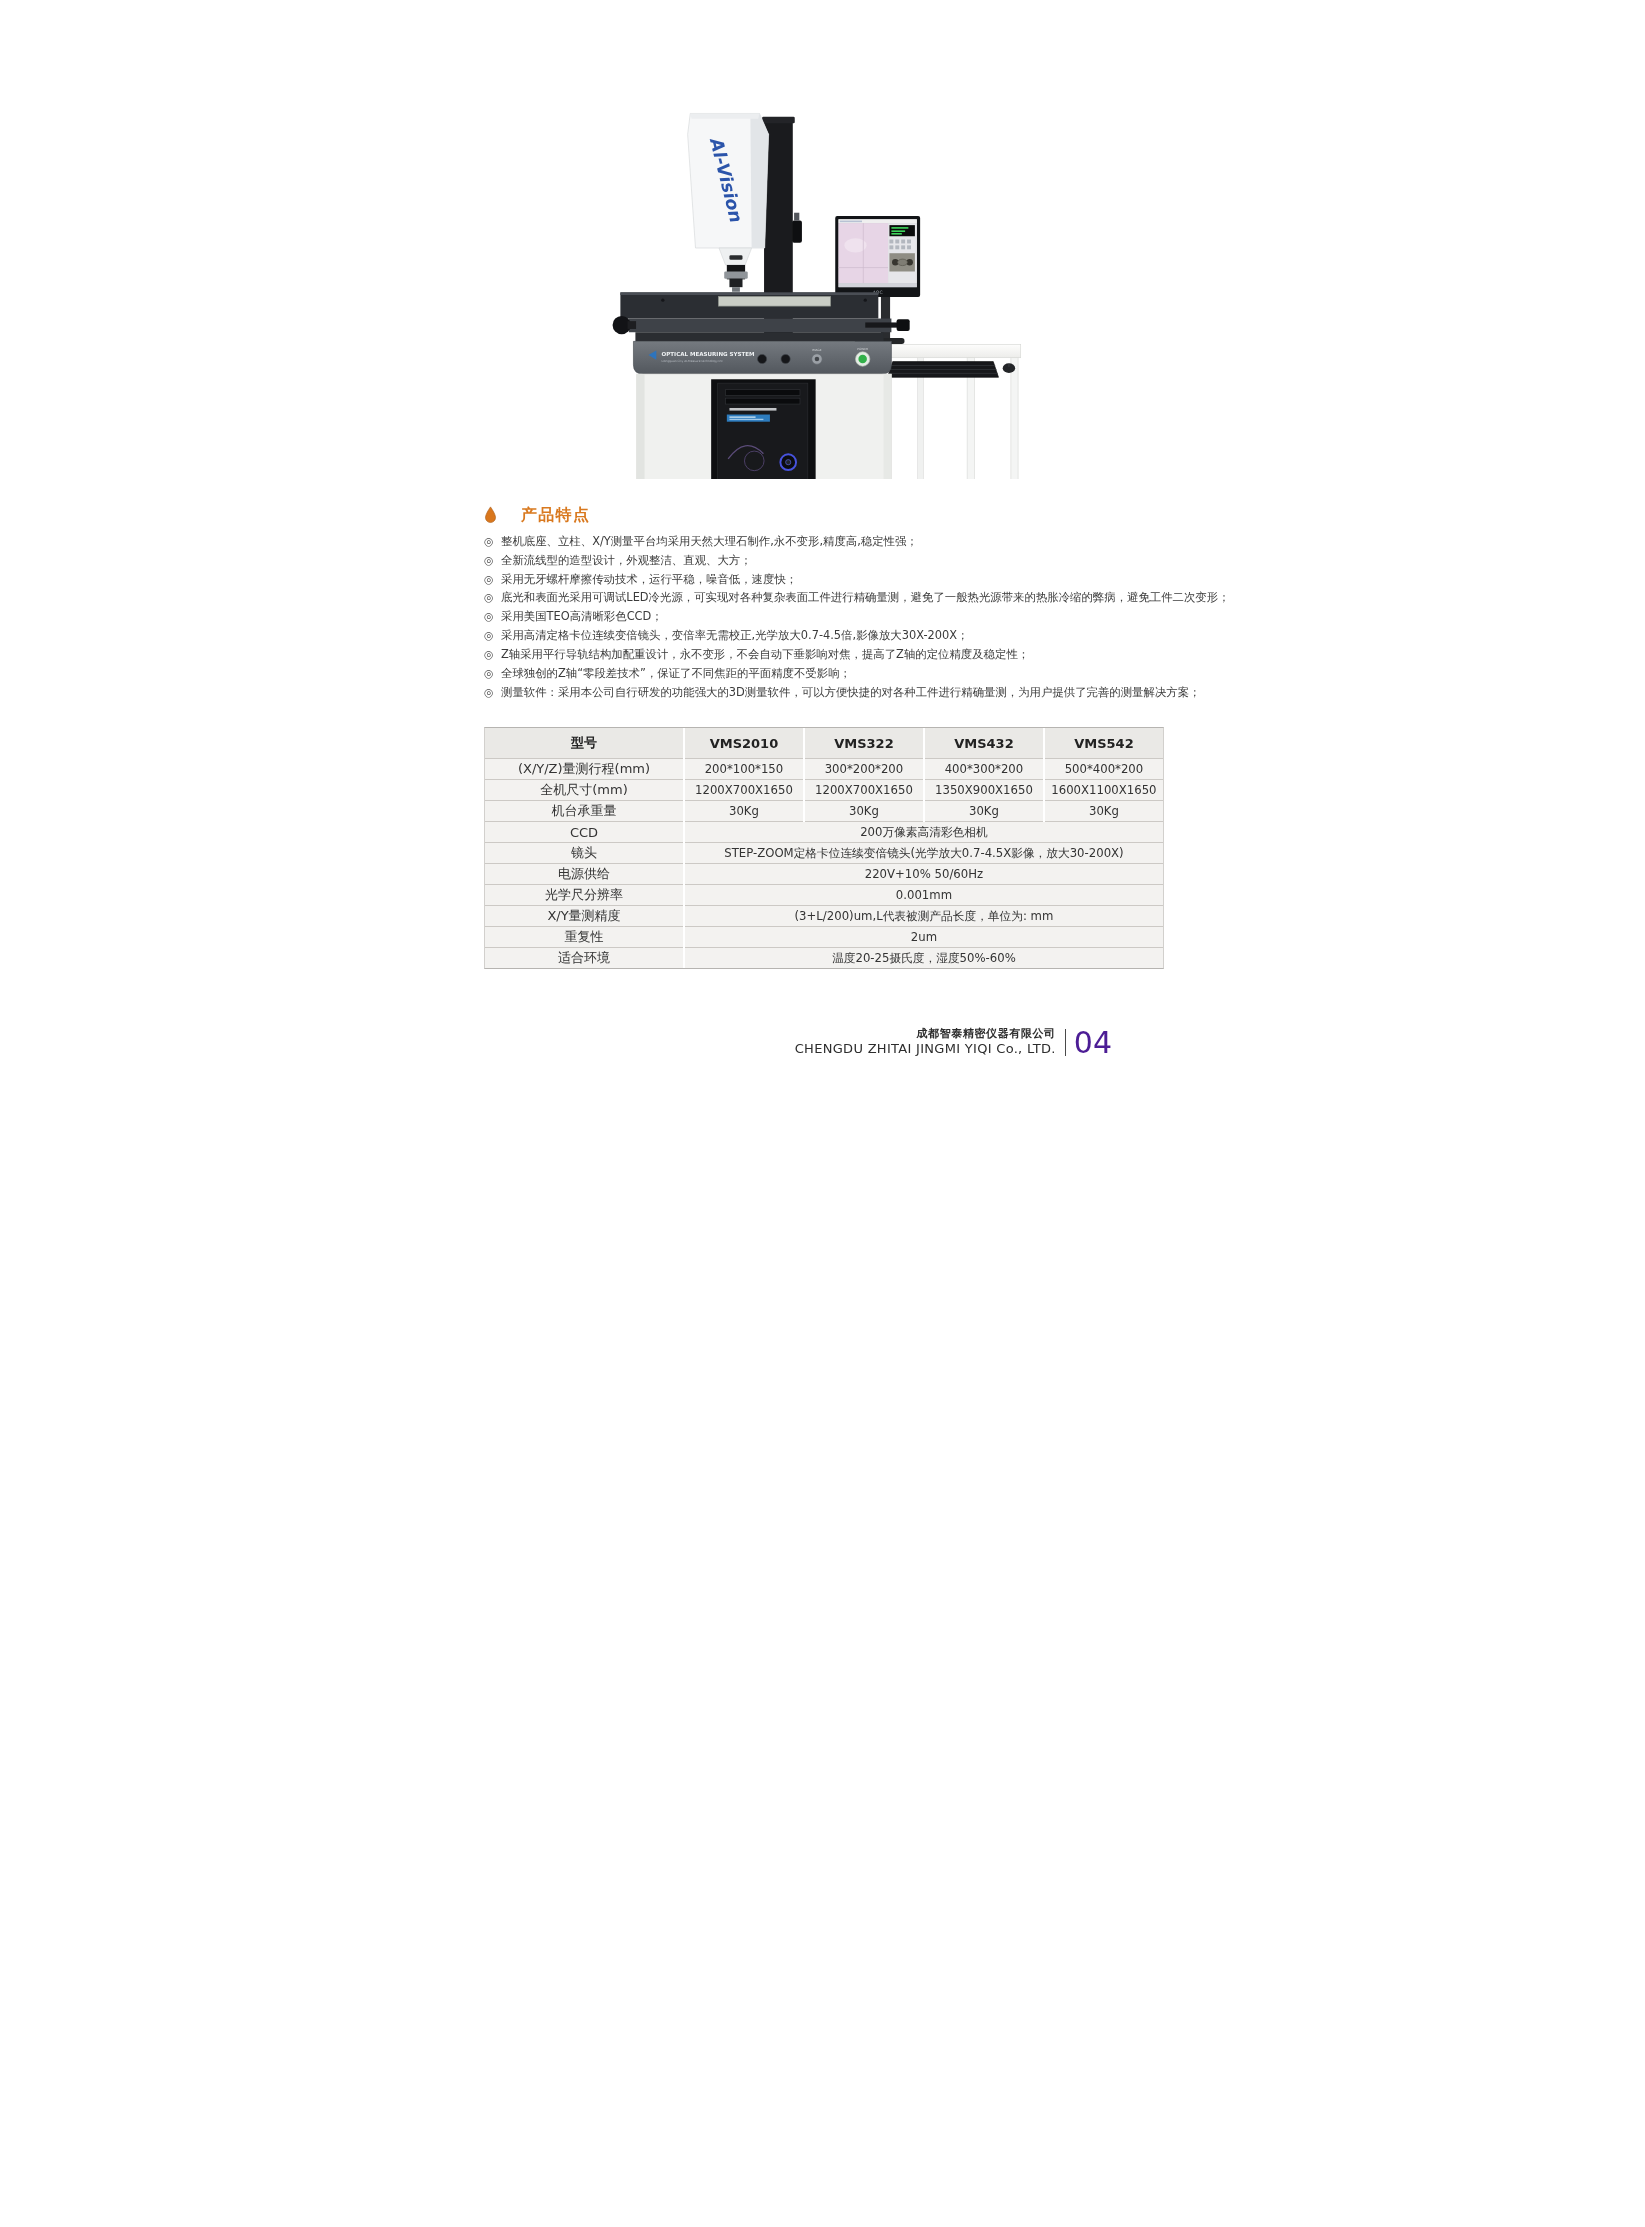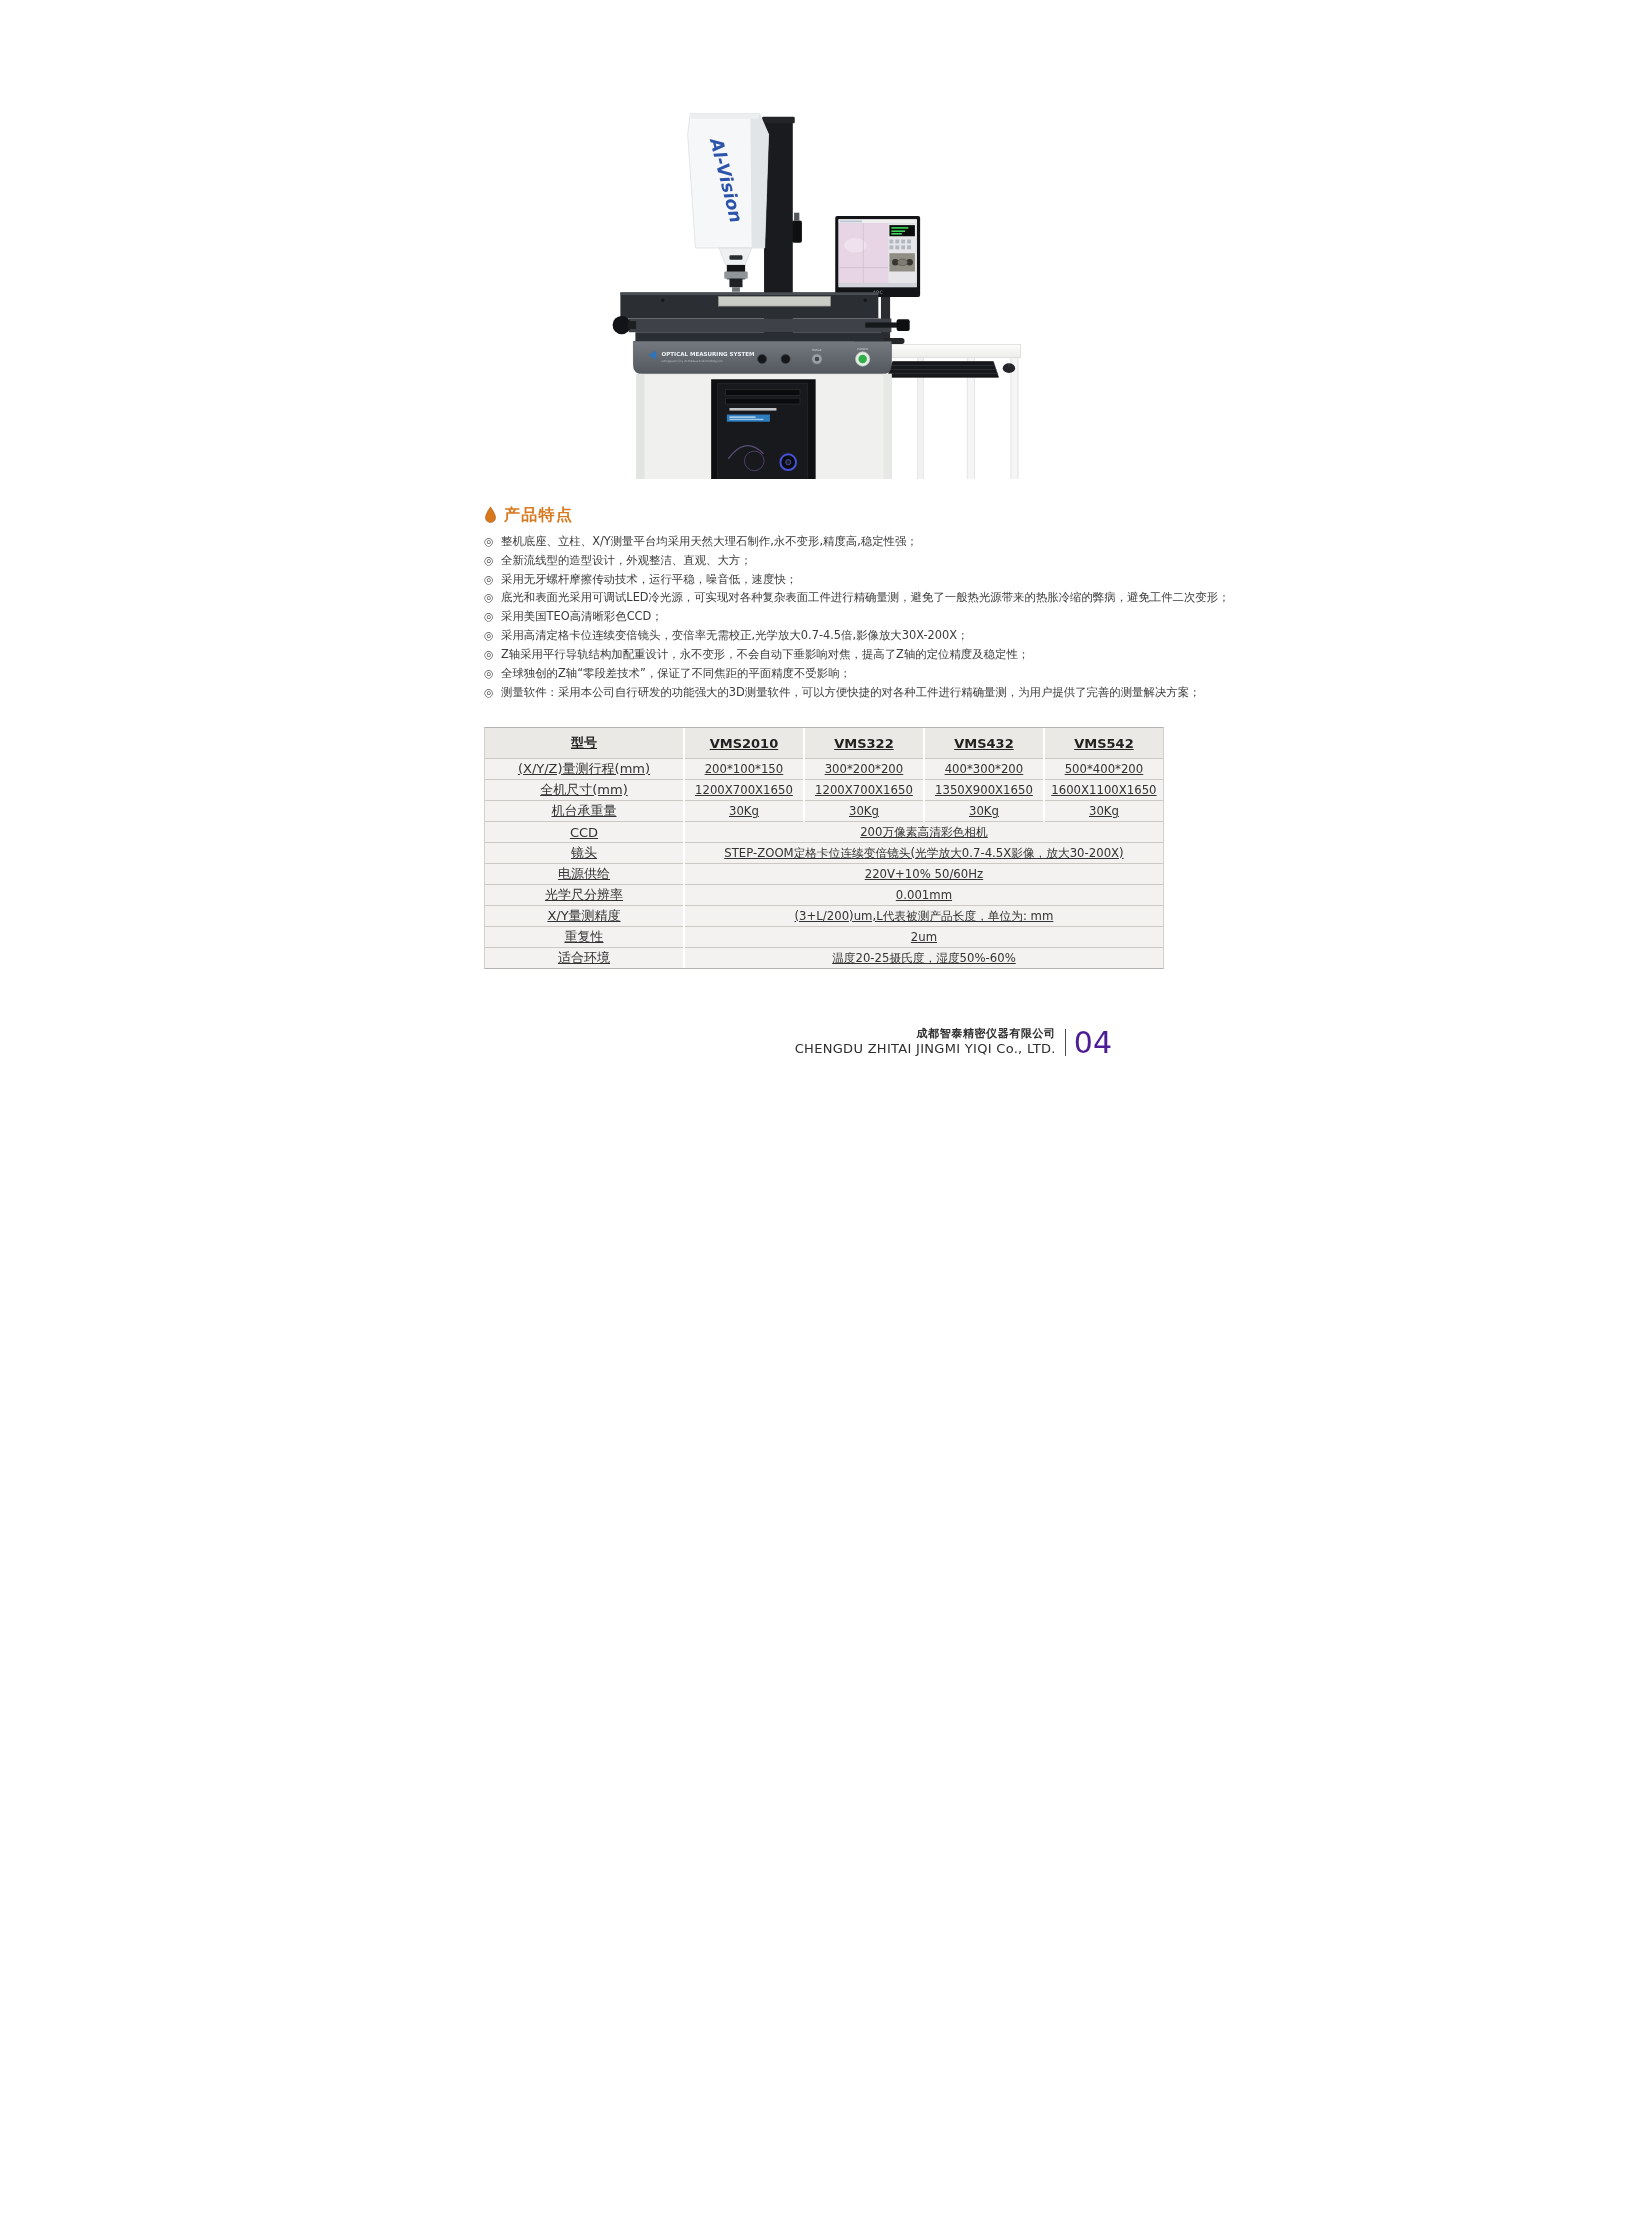--- a/index.html
+++ b/index.html
@@ -15,37 +15,37 @@
   .badge-gray{margin-left:-7.8px;margin-top:2.6px;width:241px;height:37px;display:flex;align-items:center;justify-content:center;
       background:#acacac;clip-path:polygon(10.4px 0,100% 0,100% 100%,0 100%);
       color:#fff;font-size:20px;font-weight:bold;letter-spacing:1.3px;}
 
   
   .figure{position:absolute;top:96px;left:180px;width:431px;height:383px;}
   .figure svg{width:100%;height:100%;display:block;}
 
   
   .section{position:absolute;left:73px;width:750px;}
-  .sec-head{display:flex;align-items:center;gap:7px;margin-bottom:7.8px;}
+  .sec-head{display:flex;align-items:center;gap:24px;margin-bottom:7.8px;}
   .sec-head .drop{width:13px;height:19.5px;flex:0 0 auto;}
   .sec-title{color:#d9791f;font-size:16px;font-weight:bold;letter-spacing:1.3px;}
 
   
   .features{top:505px;}
   .feat{display:flex;align-items:flex-start;margin-bottom:3.9px;}
   .feat .bullet{flex:0 0 auto;width:17px;font-size:11px;line-height:15px;color:#4a4a4a;}
   .feat .feat-text{font-size:11.4px;line-height:15px;color:#3b3b3b;}
 
   
   .specs{top:727px;}
   .spec-table{display:grid;grid-template-columns:198px repeat(4,1fr);column-gap:1.9px;width:678px;
       background:#fff;border-top:1.9px solid #b6b4b1;border-bottom:1.9px solid #b6b4b1;
       border-left:0.6px solid #d2d0cd;border-right:0.6px solid #d2d0cd;}
   .cell{display:flex;align-items:center;justify-content:center;background:#f3f2f0;
-      border-bottom:0.6px solid #ccc9c5;font-size:11.7px;color:#333;text-align:center;height:20px;text-decoration:underline;}
+      border-bottom:0.6px solid #ccc9c5;font-size:11.7px;color:#333;text-align:center;height:20px;}
   .cell.th{background:#eae9e6;height:30px;font-size:13px;font-weight:bold;color:#222;}
   .cell.tl{font-size:13px;}
   .cell.span4{grid-column:2/6;}
   .cell.last{border-bottom:none;}
 
   .notes{margin-top:7.8px;font-size:12.3px;line-height:1.55;color:#333;}
   .notes .note2{padding-left:49px;}
 
   
   .footer{position:absolute;top:1027px;right:122px;display:flex;align-items:center;}

